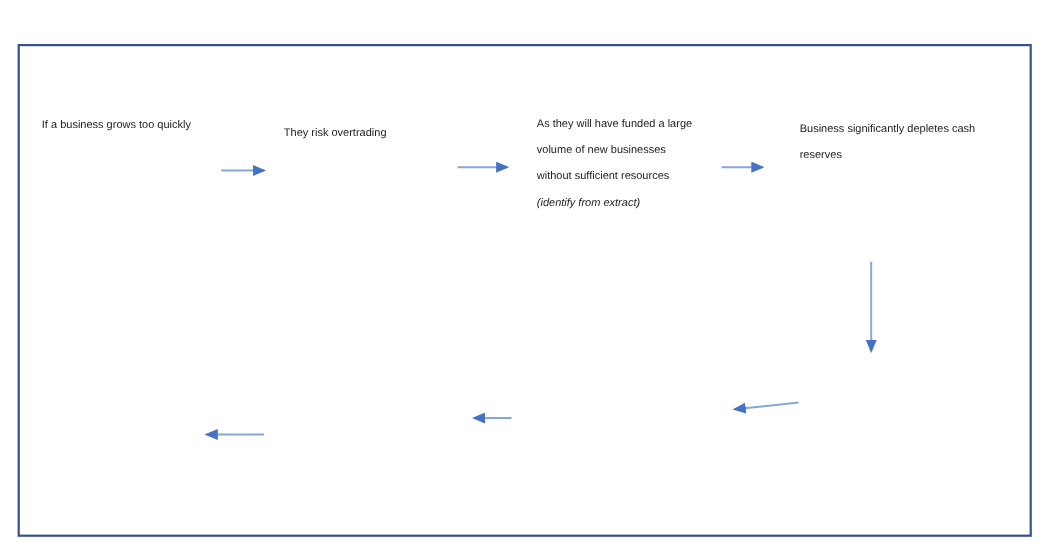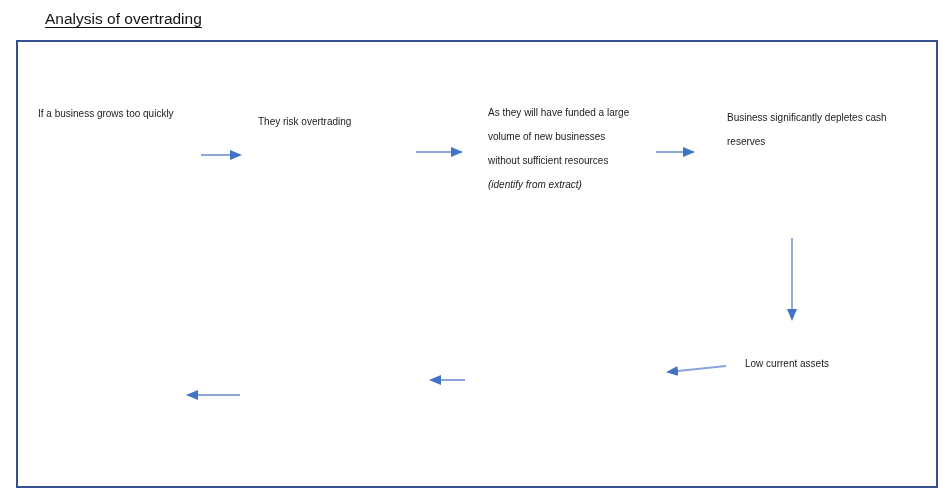--- a/index.html
+++ b/index.html
@@ -56,33 +56,31 @@
   svg.arrow-layer line {
     stroke: var(--arrow-shaft, #8aa5da);
     stroke-width: 1.8;
   }
 </style>
 </head>
 <body>
 
 <div class="canvas">
 
-  <div class="doc-title">Analysis of overtrading</div>
 
   <div class="frame"></div>
 
   <div class="node n1">If a business grows too quickly</div>
 
   <div class="node n2 nowrap">They risk overtrading</div>
 
   <div class="node n3"><span>As they will have funded a large volume of new businesses without sufficient resources </span><span class="italic">(identify from extract)</span></div>
 
   <div class="node n4">Business significantly depletes cash reserves</div>
 
-  <div class="node n5 nowrap">Low current assets</div>
 
 
 
 
   <svg class="arrow-layer" viewBox="0 0 950 495" xmlns="http://www.w3.org/2000/svg">
     <defs>
       <marker id="ah" viewBox="0 0 12 10" refX="10" refY="5" markerWidth="12" markerHeight="10" markerUnits="userSpaceOnUse" orient="auto">
         <path d="M0,0 L12,5 L0,10 Z" fill="#4472c4" style="fill: var(--arrow-head, #4472c4)"></path>
       </marker>
     </defs>

